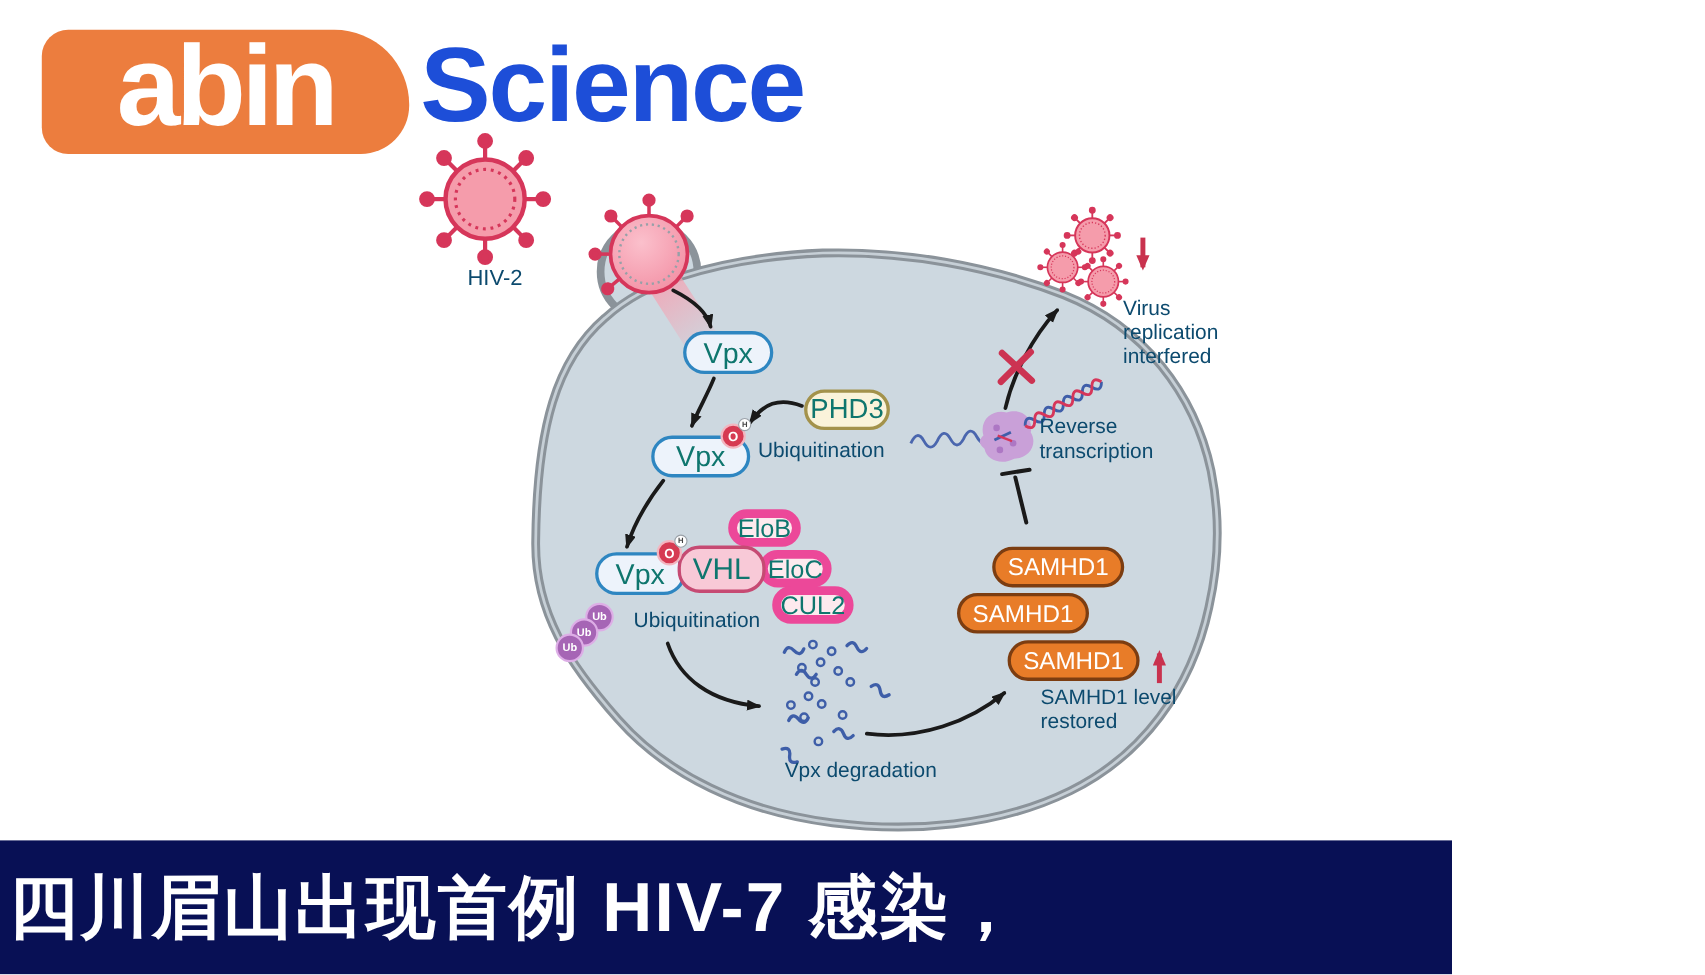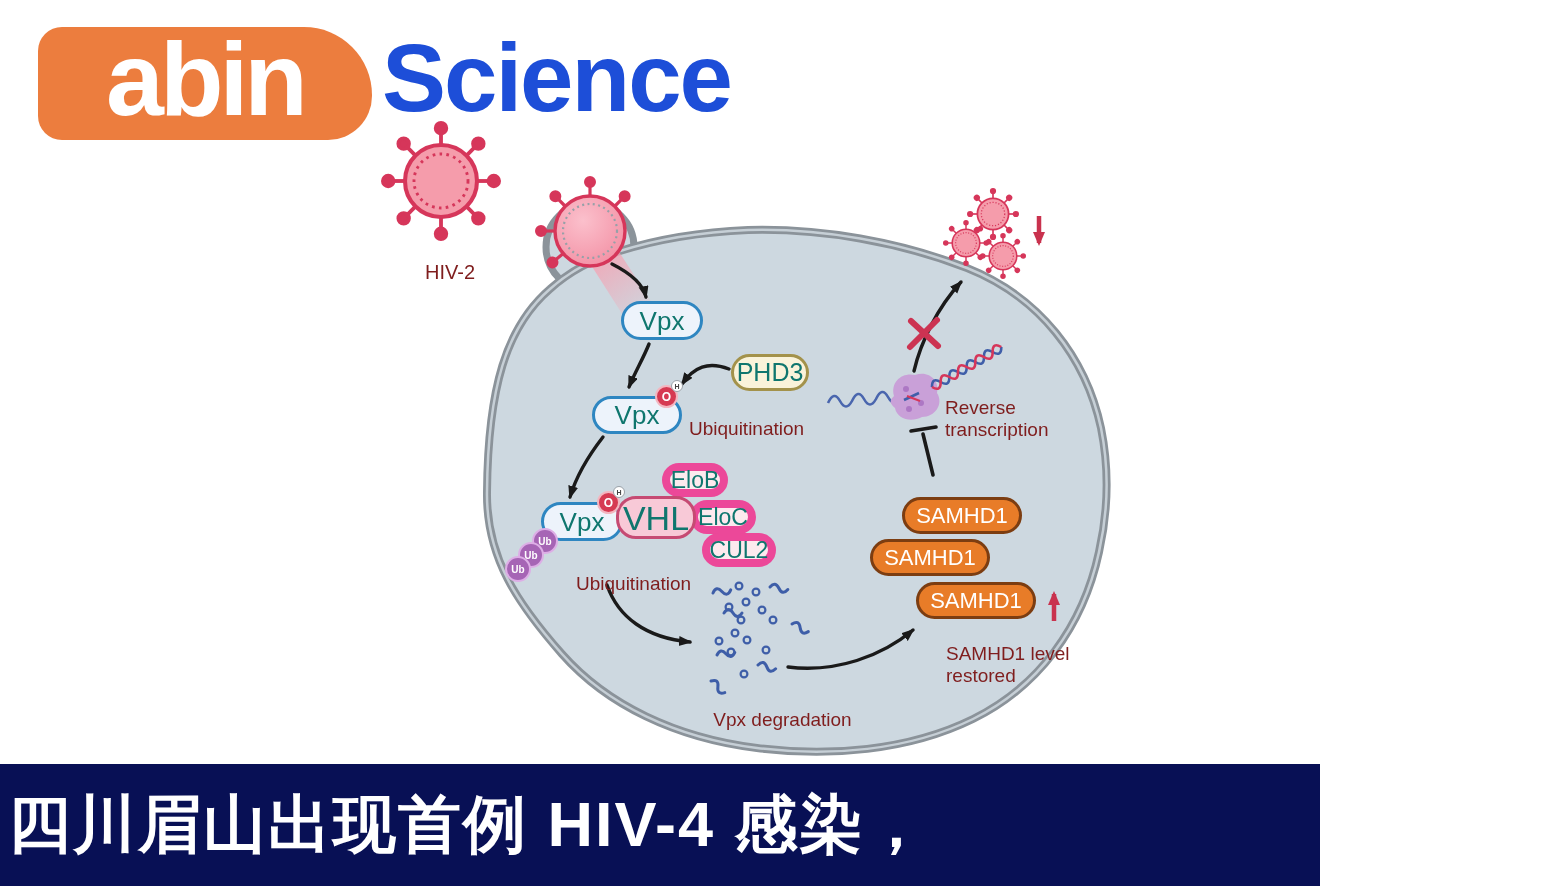--- a/index.html
+++ b/index.html
@@ -18,36 +18,36 @@
   }
   .logo-science {
     position:absolute; left:382px; top:30px;
     color:#1d4ed8; font-size:96px; font-weight:700; letter-spacing:-2px; line-height:1;
   }
 
   
   .diagram-svg { position:absolute; left:0; top:0; width:1550px; height:886px; }
 
   .lbl {
-    position:absolute; color:#7f1d1d; font-size:19px; line-height:1.16; z-index:5;margin-top:19px;
+    position:absolute; color:#0c4a6e; font-size:19px; line-height:1.16; z-index:5;
   }
   .pill {
     position:absolute; display:flex; align-items:center; justify-content:center;
     border-radius:20px; color:#0f766e; background:#edf3fb; z-index:2;
     line-height:1;
   }
   .pill-vpx   { border:3.5px solid #2e86c1; background:#edf3fb; font-size:26px; }
   .pill-phd3  { border:3.5px solid #a3924b; background:#faf3da; font-size:25px; }
-  .pill-vhl   { border:3.5px solid #c64a73; background:#f8c9d7; font-size:34px; z-index:3; }
+  .pill-vhl   { border:3.5px solid #c64a73; background:#f8c9d7; font-size:27px; z-index:3; }
   .pill-elo   { border:8px solid #ec4899; background:#fdeaee; font-size:23px; }
   .pill-sam   { border:3.5px solid #7c3d11; background:#e87c28; color:#ffffff; font-size:22px; border-radius:19px; }
   .ub {
     position:absolute; width:26px; height:26px; border-radius:50%;
     background:#a665b5; border:2px solid #ddaee6; color:#fff; font-size:10px; font-weight:700;
-    display:flex; align-items:center; justify-content:center; z-index:4;
+    display:flex; align-items:center; justify-content:center; z-index:4;margin-top:20px;
   }
   .oh-o {
     position:absolute; width:23px; height:23px; border-radius:50%;
     background:#d63a52; border:2px solid #f3b6c0; color:#fff; font-size:12px; font-weight:700;
     display:flex; align-items:center; justify-content:center; z-index:6;
   }
   .oh-h {
     position:absolute; width:12px; height:12px; border-radius:50%;
     background:#ffffff; border:1px solid #9aa1a8; color:#444; font-size:7px; font-weight:700;
     display:flex; align-items:center; justify-content:center; z-index:7;
@@ -282,18 +282,19 @@
 
   <div class="lbl center" style="left:700px; top:690px; width:165px;">Vpx degradation</div>
 
   <div class="pill pill-sam" style="left:902px; top:497px; width:120px; height:37px;">SAMHD1</div>
   <div class="pill pill-sam" style="left:870px; top:539px; width:120px; height:37px;">SAMHD1</div>
   <div class="pill pill-sam" style="left:916px; top:582px; width:120px; height:37px;">SAMHD1</div>
   <div class="lbl" style="left:946px; top:624px; width:150px;">SAMHD1 level restored</div>
 
   <div class="lbl" style="left:945px; top:378px; width:122px;">Reverse transcription</div>
 
+  <div class="lbl" style="left:1021px; top:270px; width:112px;">Virus replication interfered</div>
 
   <div class="banner">
-    <div class="banner-text">四川眉山出现首例 HIV-4 感染，</div>
+    <div class="banner-text">四川眉山出现首例 HIV-7 感染，</div>
   </div>
 
 </div>
 
 </body></html>

